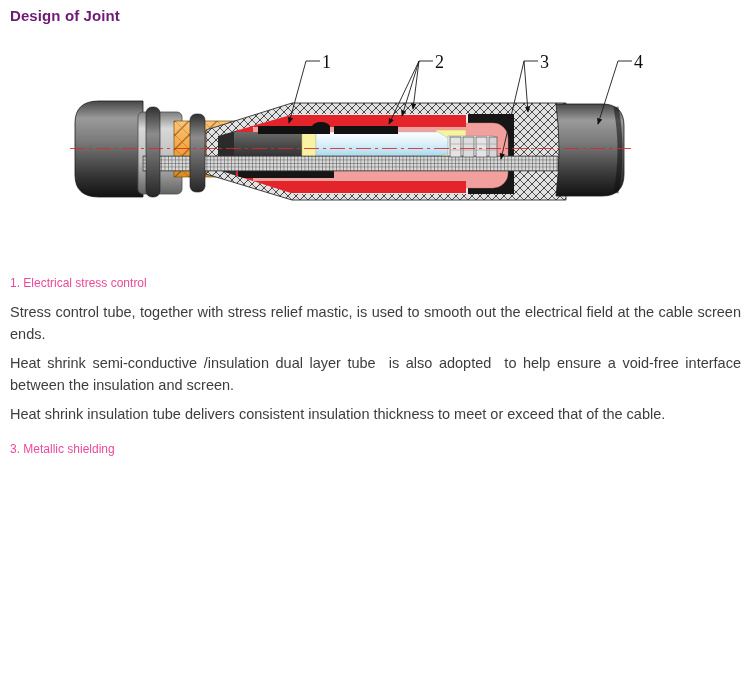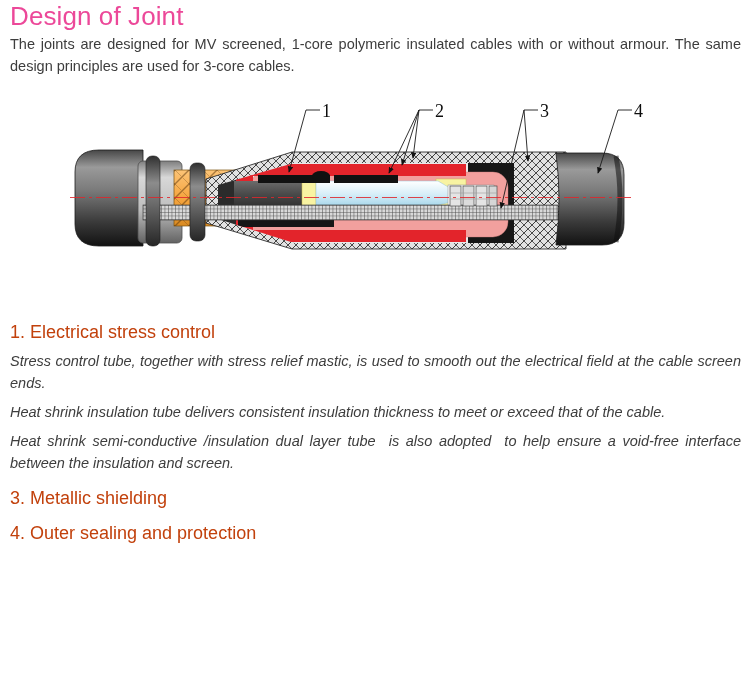--- a/index.html
+++ b/index.html
@@ -8,66 +8,64 @@
     width:751px;height:687px;
     background:#ffffff;
     font-family:"Liberation Sans","DejaVu Sans",sans-serif;
     color:#3d3d3d;
     overflow:hidden;
     box-sizing:border-box;
     padding:0 10px;
   }
   .doc-title{
     margin:4px 0 0 0;
-    font-size:26px;
+    font-size:15px;
     line-height:24px;
-    font-weight:normal;
-    color:#ec4899;
+    font-weight:bold;
+    color:#701a75;
     letter-spacing:.1px;
   }
   .intro{
     margin:5px 0 0 0;
     font-size:14.5px;
     line-height:22px;
     text-align:justify;
     white-space:pre-wrap;
   }
   .figure-wrap{
     margin:16px -10px 0 -10px;
     width:751px;height:172px;
   }
   .sections{margin-top:56px;}
   .sec-heading{
     margin:13px 0 0 0;
-    font-size:18px;
+    font-size:12px;
     line-height:22px;
-    color:#c2410c;
+    color:#ec4899;
   }
   .sec-para{
     margin:7px 0 0 0;
     font-size:14.5px;
     line-height:22px;
     text-align:justify;
     white-space:pre-wrap;
-    font-style:italic;
   }
   svg text.callout-num{
     font-family:"Liberation Serif","DejaVu Serif",serif;
     font-size:18px;
     fill:#0d0d0d;
   }
 </style>
 </head>
 <body>
 
 <div class="page">
 
   <h1 class="doc-title">Design of Joint</h1>
 
-  <p class="intro">The joints are designed for MV screened, 1-core polymeric insulated cables with or without armour. The same design principles are used for 3-core cables.</p>
 
   <div class="figure-wrap">
     <svg width="751" height="172" viewBox="0 0 751 172">
       <defs>
         <linearGradient id="gradCable" x1="0" y1="0" x2="0" y2="1">
           <stop offset="0" stop-color="#474747"></stop>
           <stop offset="0.18" stop-color="#9a9a9a"></stop>
           <stop offset="0.42" stop-color="#7a7a7a"></stop>
           <stop offset="0.75" stop-color="#3a3a3a"></stop>
           <stop offset="1" stop-color="#121212"></stop>
@@ -193,19 +191,18 @@
       <text class="callout-num" x="322" y="23.5">1</text>
       <text class="callout-num" x="435" y="23.5">2</text>
       <text class="callout-num" x="540" y="23.5">3</text>
       <text class="callout-num" x="634" y="23.5">4</text>
     </svg>
   </div>
 
   <div class="sections">
       <p class="sec-heading">1. Electrical stress control</p>
       <p class="sec-para">Stress control tube, together with stress relief mastic, is used to smooth out the electrical field at the cable screen ends.</p>
+      <p class="sec-para">Heat shrink semi-conductive /insulation dual layer tube  is also adopted  to help ensure a void-free interface between the insulation and screen.</p>
       <p class="sec-para">Heat shrink insulation tube delivers consistent insulation thickness to meet or exceed that of the cable.</p>
-      <p class="sec-para">Heat shrink semi-conductive /insulation dual layer tube  is also adopted  to help ensure a void-free interface between the insulation and screen.</p>
       <p class="sec-heading">3. Metallic shielding</p>
-      <p class="sec-heading">4. Outer sealing and protection</p>
     </div>
 
 </div>
 
 </body></html>

